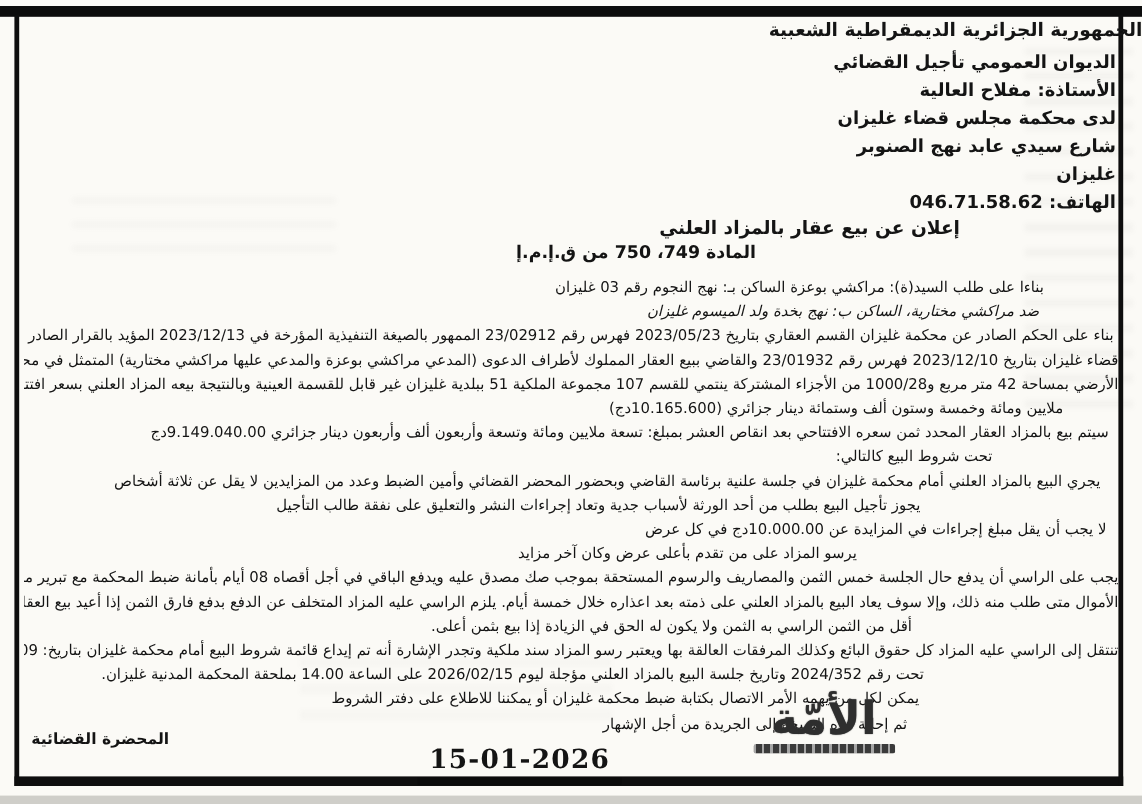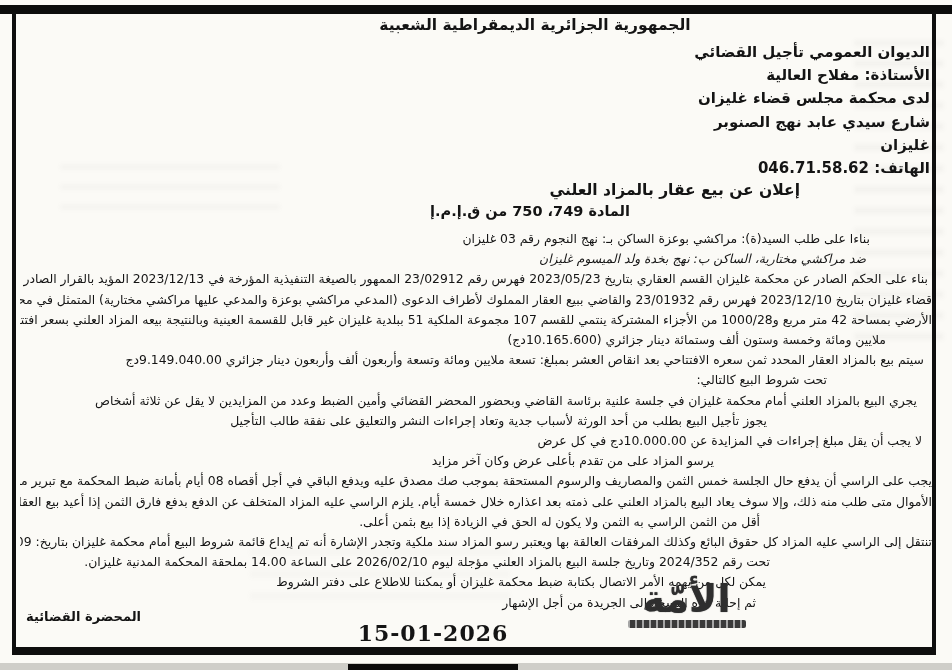--- a/index.html
+++ b/index.html
@@ -26,21 +26,21 @@
   .ghost{position:absolute;filter:blur(2px);opacity:.5;pointer-events:none;}
   .g1{right:8px;top:40px;width:90px;height:300px;
       background:repeating-linear-gradient(0deg,rgba(110,110,110,.10) 0 7px,transparent 7px 21px);}
   .g2{left:60px;top:150px;width:220px;height:60px;
       background:repeating-linear-gradient(0deg,rgba(120,120,120,.08) 0 6px,transparent 6px 20px);}
   .g3{left:250px;top:540px;width:260px;height:60px;
       background:repeating-linear-gradient(0deg,rgba(125,125,125,.07) 0 8px,transparent 8px 22px);}
 
   .republic{
     position:absolute;left:0;top:16px;width:952px;
-    text-align:center;padding-left:118px;box-sizing:border-box;
+    text-align:right;padding-left:118px;box-sizing:border-box;
     font-size:15.5px;font-weight:bold;
   }
   .office{
     position:absolute;right:22px;top:41px;width:908px;
     font-size:15px;font-weight:bold;line-height:23.2px;text-align:right;
   }
   .office div{padding-right:0;}
   .title{
     position:absolute;right:22px;top:181px;width:908px;
     font-size:15.5px;font-weight:bold;text-align:right;padding-right:130px;box-sizing:border-box;
@@ -67,21 +67,21 @@
 
   .signature{
     position:absolute;left:26px;top:609px;
     font-size:13px;font-weight:bold;
   }
   .date{
     position:absolute;left:348px;top:620px;width:170px;
     direction:ltr;text-align:center;
     font-family:"DejaVu Serif","Liberation Serif",serif;
     font-size:22px;font-weight:bold;letter-spacing:1px;
-    border-bottom:6px solid #0b0b0b;padding-bottom:18px;
+    border-bottom:6px solid #0b0b0b;padding-bottom:2px;
   }
   .logo{
     position:absolute;right:178px;top:579px;width:175px;height:54px;
     text-align:center;
   }
   .logo .logo-text{
     font-size:38px;font-weight:bold;color:#2e2e2e;line-height:40px;
     text-shadow:0 0 1px #555;
   }
   .logo .logo-tagline{
@@ -126,21 +126,21 @@
   <div class="bl l7">سيتم بيع بالمزاد العقار المحدد ثمن سعره الافتتاحي بعد انقاص العشر بمبلغ: تسعة ملايين ومائة وتسعة وأربعون ألف وأربعون دينار جزائري 9.149.040.00دج</div>
   <div class="bl l8">تحت شروط البيع كالتالي:</div>
   <div class="bl l9">يجري البيع بالمزاد العلني أمام محكمة غليزان في جلسة علنية برئاسة القاضي وبحضور المحضر القضائي وأمين الضبط وعدد من المزايدين لا يقل عن ثلاثة أشخاص</div>
   <div class="bl l10">يجوز تأجيل البيع بطلب من أحد الورثة لأسباب جدية وتعاد إجراءات النشر والتعليق على نفقة طالب التأجيل</div>
   <div class="bl l11">لا يجب أن يقل مبلغ إجراءات في المزايدة عن 10.000.00دج في كل عرض</div>
   <div class="bl l12">يرسو المزاد على من تقدم بأعلى عرض وكان آخر مزايد</div>
   <div class="bl l13">يجب على الراسي أن يدفع حال الجلسة خمس الثمن والمصاريف والرسوم المستحقة بموجب صك مصدق عليه ويدفع الباقي في أجل أقصاه 08 أيام بأمانة ضبط المحكمة مع تبرير مصدر</div>
   <div class="bl l14">الأموال متى طلب منه ذلك، وإلا سوف يعاد البيع بالمزاد العلني على ذمته بعد اعذاره خلال خمسة أيام. يلزم الراسي عليه المزاد المتخلف عن الدفع بدفع فارق الثمن إذا أعيد بيع العقار بثمن</div>
   <div class="bl l15">أقل من الثمن الراسي به الثمن ولا يكون له الحق في الزيادة إذا بيع بثمن أعلى.</div>
   <div class="bl l16">تنتقل إلى الراسي عليه المزاد كل حقوق البائع وكذلك المرفقات العالقة بها ويعتبر رسو المزاد سند ملكية وتجدر الإشارة أنه تم إيداع قائمة شروط البيع أمام محكمة غليزان بتاريخ: 2024/05/09</div>
-  <div class="bl l17">تحت رقم 2024/352 وتاريخ جلسة البيع بالمزاد العلني مؤجلة ليوم 2026/02/10 على الساعة 14.00 بملحقة المحكمة المدنية غليزان.</div>
+  <div class="bl l17">تحت رقم 2024/352 وتاريخ جلسة البيع بالمزاد العلني مؤجلة ليوم 2026/02/15 على الساعة 14.00 بملحقة المحكمة المدنية غليزان.</div>
   <div class="bl l18">يمكن لكل من يهمه الأمر الاتصال بكتابة ضبط محكمة غليزان أو يمكننا للاطلاع على دفتر الشروط</div>
   <div class="bl l19">ثم إحالة هذه النسخة إلى الجريدة من أجل الإشهار</div>
 </div>
 
 <div class="signature">المحضرة القضائية</div>
 
 <div class="date">15-01-2026</div>
 
 <div class="logo">
   <div class="logo-text">الأمّة</div>

